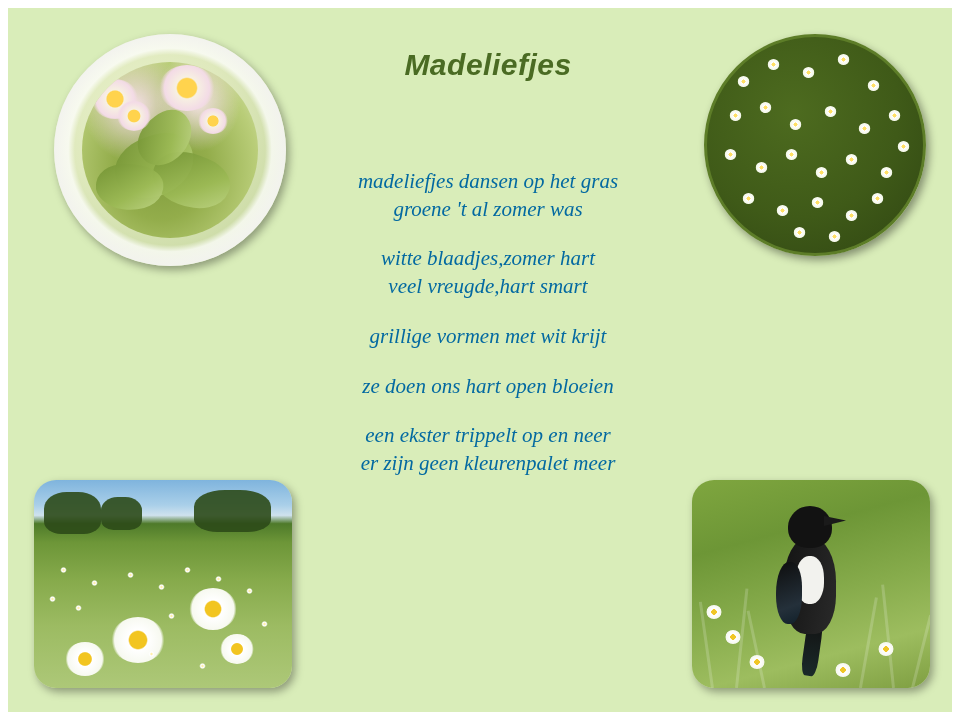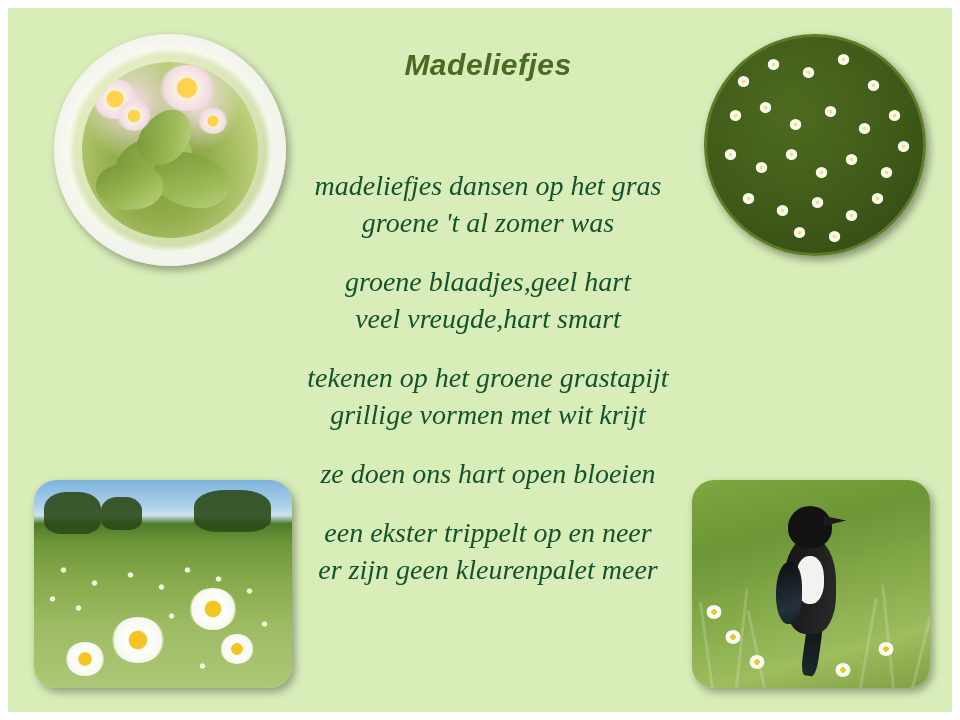--- a/index.html
+++ b/index.html
@@ -40,23 +40,23 @@
   }
 
   
   #poem {
     position: absolute;
     left: 230px;
     top: 160px;
     width: 500px;
     text-align: center;
     font-family: "Liberation Serif", serif;
-    font-size: 28px;
+    font-size: 21px;
     font-style: italic;
-    color: #14532d;
+    color: #0369a1;
     line-height: 1.32;
   }
   .stanza {
     margin-bottom: 22px;
   }
   .stanza .line {
     white-space: nowrap;
   }
 
   #signature {
@@ -233,25 +233,24 @@
 <div id="slide">
 
   <div id="title">Madeliefjes</div>
 
   <div id="poem">
     <div class="stanza">
       <div class="line">madeliefjes dansen op het gras</div>
       <div class="line">groene 't al zomer was</div>
     </div>
     <div class="stanza">
-      <div class="line">groene blaadjes,geel hart</div>
+      <div class="line">witte blaadjes,zomer hart</div>
       <div class="line">veel vreugde,hart smart</div>
     </div>
     <div class="stanza">
-      <div class="line">tekenen op het groene grastapijt</div>
       <div class="line">grillige vormen met wit krijt</div>
     </div>
     <div class="stanza">
       <div class="line">ze doen ons hart open bloeien</div>
     </div>
     <div class="stanza">
       <div class="line">een ekster trippelt op en neer</div>
       <div class="line">er zijn geen kleurenpalet meer</div>
     </div>
   </div>

